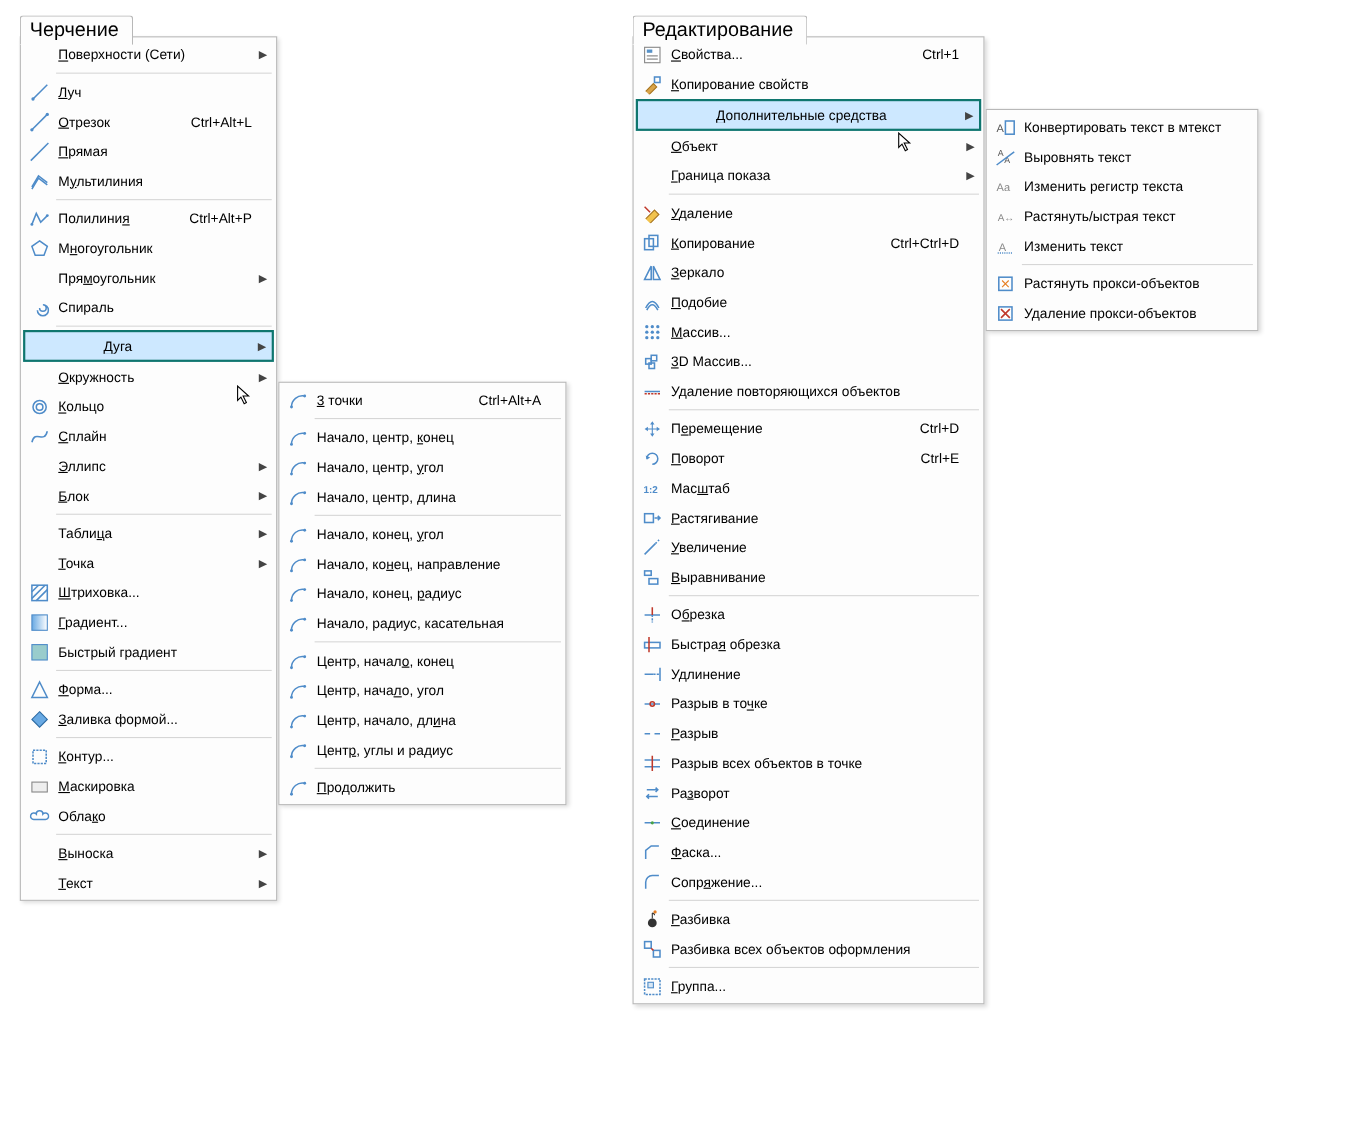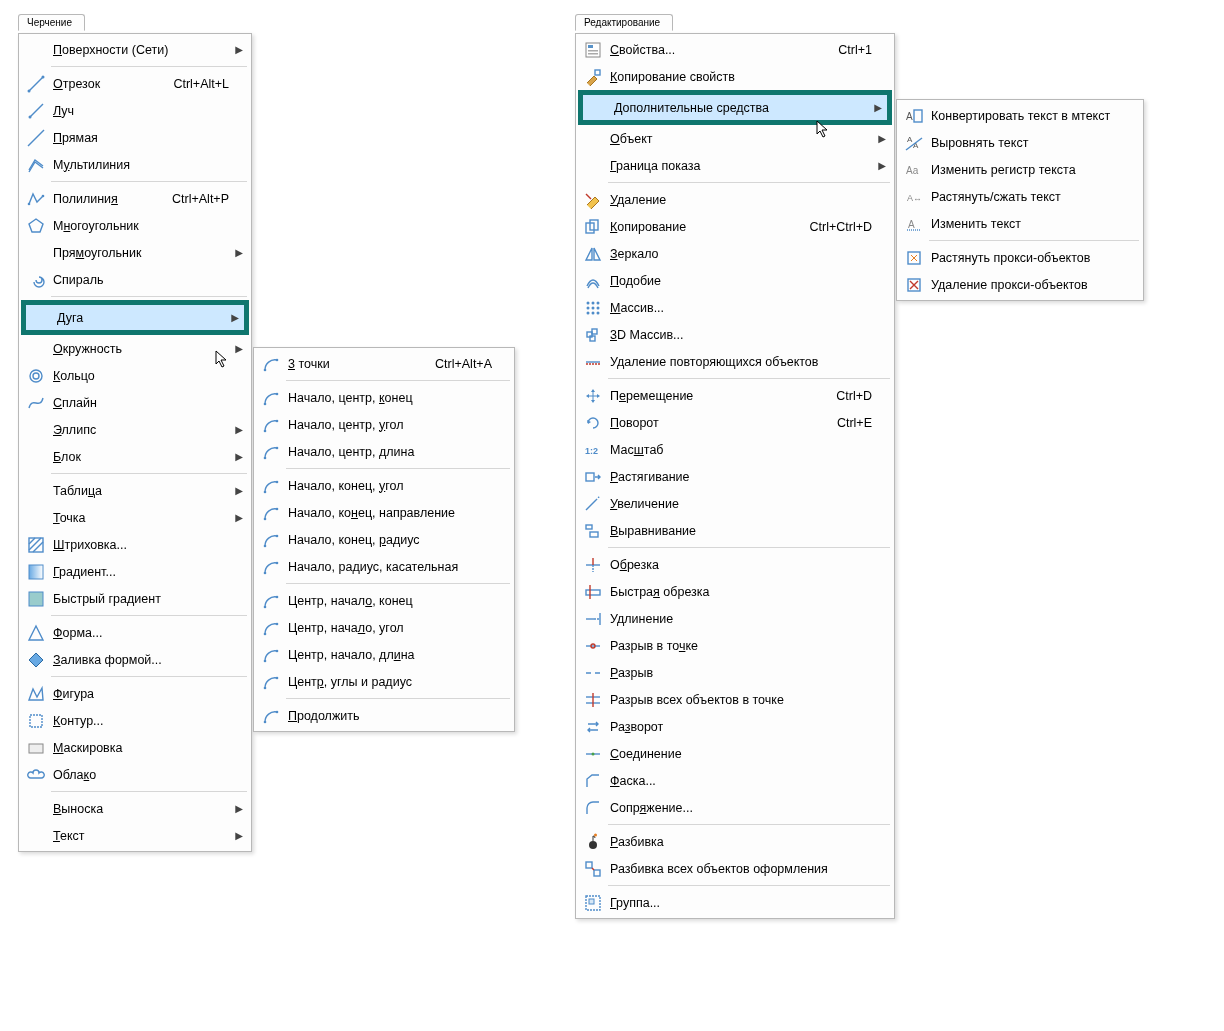--- a/index.html
+++ b/index.html
@@ -19,38 +19,39 @@
       box-shadow: 2px 2px 4px rgba(0,0,0,0.15);
     }
     .menu-tab {
       position: absolute;
       top: -20px;
       left: -1px;
       background: #fdfdfd;
       border: 1px solid #b8b8b8;
       border-bottom: 1px solid #fdfdfd;
       padding: 2px 12px 2px 8px;
-      font-size: 10px;
+      font-size: 18px;
       border-radius: 3px 3px 0 0;
     }
     .menu-body {
       padding: 2px 2px;
     }
     .menu-item {
       display: flex;
       align-items: center;
       height: 27px;
       padding: 0 6px 0 4px;
       white-space: nowrap;
     }
     .menu-item.hl {
       background: #cde8ff;
-      border: 5px solid #0f766e;
+      border: 2px solid #0f766e;
       padding: 0 5px 0 3px;
       height: 25px;
+      gap: 40px;
     }
     .icon-col {
       width: 22px;
       display: inline-flex;
       justify-content: center;
       align-items: center;
       flex-shrink: 0;
     }
     .label-col {
       flex: 1;
@@ -90,37 +91,37 @@
   <div class="menu-body" id="drawing-body">
       <div class="menu-item">
         <span class="icon-col ico"></span>
         <span class="label-col"><span class="und">П</span>оверхности (Сети)</span>
         <span class="arrow-col">▶</span>
       </div>
       <div class="menu-sep"></div>
       <div class="menu-item">
         <span class="icon-col ico">
           <svg viewBox="0 0 18 18">
+            <line x1="3" y1="15" x2="16" y2="2" stroke="#4f8cc9" stroke-width="1.4" fill="none"></line>
+            <circle cx="3" cy="15" r="1.5" fill="#4f8cc9"></circle>
+          </svg>
+        </span>
+        <span class="label-col"><span class="und">Л</span>уч</span>
+        <span class="arrow-col"></span>
+      </div>
+      <div class="menu-item">
+        <span class="icon-col ico">
+          <svg viewBox="0 0 18 18">
             <line x1="2" y1="16" x2="16" y2="2" stroke="#4f8cc9" stroke-width="1.4" fill="none"></line>
             <circle cx="2" cy="16" r="1.5" fill="#4f8cc9"></circle>
             <circle cx="16" cy="2" r="1.5" fill="#4f8cc9"></circle>
           </svg>
         </span>
         <span class="label-col"><span class="und">О</span>трезок</span>
         <span class="shortcut-col">Ctrl+Alt+L</span>
-        <span class="arrow-col"></span>
-      </div>
-      <div class="menu-item">
-        <span class="icon-col ico">
-          <svg viewBox="0 0 18 18">
-            <line x1="3" y1="15" x2="16" y2="2" stroke="#4f8cc9" stroke-width="1.4" fill="none"></line>
-            <circle cx="3" cy="15" r="1.5" fill="#4f8cc9"></circle>
-          </svg>
-        </span>
-        <span class="label-col"><span class="und">Л</span>уч</span>
         <span class="arrow-col"></span>
       </div>
       <div class="menu-item">
         <span class="icon-col ico">
           <svg viewBox="0 0 18 18">
             <line x1="1" y1="17" x2="17" y2="1" stroke="#4f8cc9" stroke-width="1.4" fill="none"></line>
           </svg>
         </span>
         <span class="label-col"><span class="und">П</span>рямая</span>
         <span class="arrow-col"></span>
@@ -271,29 +272,20 @@
       <div class="menu-item">
         <span class="icon-col ico">
           <svg viewBox="0 0 18 18">
             <polygon points="9,2 16,9 9,16 2,9" fill="#68a9e3" stroke="#2b6aa3"></polygon>
           </svg>
         </span>
         <span class="label-col"><span class="und">З</span>аливка формой...</span>
         <span class="arrow-col"></span>
       </div>
       <div class="menu-sep"></div>
-      <div class="menu-item">
-        <span class="icon-col ico">
-          <svg viewBox="0 0 18 18">
-            <path d="M2 15 L6 4 L10 12 L15 3 L16 15 Z" stroke="#4f8cc9" stroke-width="1.4" fill="none"></path>
-          </svg>
-        </span>
-        <span class="label-col"><span class="und">Ф</span>игура</span>
-        <span class="arrow-col"></span>
-      </div>
       <div class="menu-item">
         <span class="icon-col ico">
           <svg viewBox="0 0 18 18">
             <rect x="3" y="3" width="12" height="12" stroke="#4f8cc9" stroke-width="1.4" fill="none" stroke-dasharray="2,1"></rect>
           </svg>
         </span>
         <span class="label-col"><span class="und">К</span>онтур...</span>
         <span class="arrow-col"></span>
       </div>
       <div class="menu-item">
@@ -847,21 +839,21 @@
         </span>
         <span class="label-col">Изменить регистр текста</span>
         <span class="arrow-col"></span>
       </div>
       <div class="menu-item">
         <span class="icon-col ico">
           <svg viewBox="0 0 18 18">
             <text x="2" y="13" font-size="9" fill="#888">A↔</text>
           </svg>
         </span>
-        <span class="label-col">Растянуть/сжать текст</span>
+        <span class="label-col">Растянуть/ыстрая текст</span>
         <span class="arrow-col"></span>
       </div>
       <div class="menu-item">
         <span class="icon-col ico">
           <svg viewBox="0 0 18 18">
             <text x="3" y="13" font-size="10" fill="#888">A</text>
             <line x1="2" y1="15" x2="15" y2="15" stroke="#4f8cc9" stroke-width="1.4" fill="none" stroke-dasharray="1,1"></line>
           </svg>
         </span>
         <span class="label-col">Изменить текст</span>

